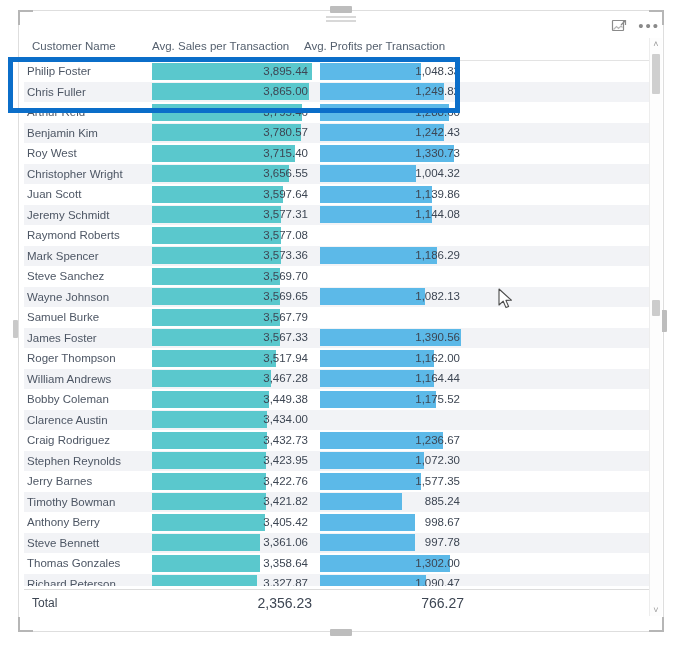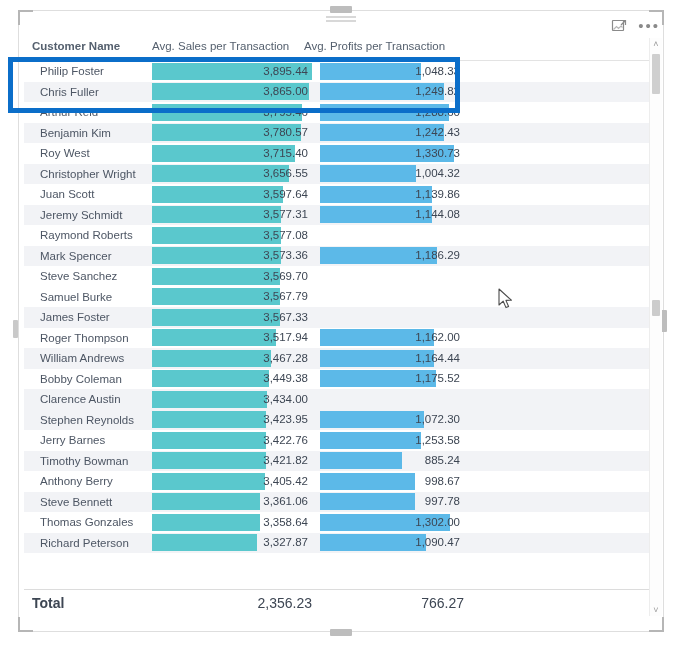--- a/index.html
+++ b/index.html
@@ -140,21 +140,21 @@
     height: 22px;
     border-bottom: 1px solid #e3e3e3;
   }
   .th {
     position: absolute;
     top: 2px;
     font-size: 11.5px;
     color: #55606e;
     white-space: nowrap;
   }
-  .th-name   { left: 8px; font-weight: bold; }
+  .th-name   { left: 8px; }
   .th-sales  { left: 128px; width: 160px; }
   .th-profit { left: 280px; width: 160px; }
 
   .sort-caret {
     position: absolute;
     left: 323px;
     top: 19px;
     width: 0; height: 0;
     border-left: 4px solid transparent;
     border-right: 4px solid transparent;
@@ -170,21 +170,21 @@
   .row {
     position: relative;
     height: 20.5px;
     display: flex;
     align-items: center;
   }
   .row.alt { background: #f2f3f6; }
 
   .cell-name {
     position: absolute;
-    left: 16px;
+    left: 3px;
     font-size: 11.5px;
     color: #4d5664;
     white-space: nowrap;
   }
 
   .bar-cell {
     position: absolute;
     height: 17px;
     top: 1.5px;
   }
@@ -218,22 +218,22 @@
     right: 0;
     bottom: 0;
     height: 26px;
     border-top: 1px solid #dcdcdc;
     display: flex;
     align-items: center;
   }
   .total-label {
     position: absolute;
     left: 8px;
-    font-size: 14px;
-    font-weight: bold;
+    font-size: 12px;
+    font-weight: normal;
     color: #3d4653;
   }
   .total-val {
     position: absolute;
     font-size: 14px;
     color: #3d4653;
     text-align: right;
   }
   .total-val.sales  { left: 128px; width: 160px; }
   .total-val.profit { left: 296px; width: 144px; }
@@ -470,33 +470,48 @@
               <div class="bar-value">1,186.29</div>
             </div>
           </div>
           <div class="row">
             <div class="cell-name">Steve Sanchez</div>
             <div class="bar-cell sales">
               <div class="bar-fill teal" style="width: 80.3%;"></div>
               <div class="bar-value">3,569.70</div>
             </div>
           </div>
+          <div class="row alt">
+            <div class="cell-name">Wayne Johnson</div>
+            <div class="bar-cell sales">
+              <div class="bar-fill teal" style="width: 80.3%;"></div>
+              <div class="bar-value">3,569.65</div>
+            </div>
+            <div class="bar-cell profit">
+              <div class="bar-fill blue" style="width: 72.8%;"></div>
+              <div class="bar-value">1,082.13</div>
+            </div>
+          </div>
           <div class="row">
             <div class="cell-name">Samuel Burke</div>
             <div class="bar-cell sales">
               <div class="bar-fill teal" style="width: 80.2%;"></div>
               <div class="bar-value">3,567.79</div>
             </div>
           </div>
           <div class="row alt">
             <div class="cell-name">James Foster</div>
             <div class="bar-cell sales">
               <div class="bar-fill teal" style="width: 80.2%;"></div>
               <div class="bar-value">3,567.33</div>
             </div>
+            <div class="bar-cell profit">
+              <div class="bar-fill blue" style="width: 97.8%;"></div>
+              <div class="bar-value">1,390.56</div>
+            </div>
           </div>
           <div class="row">
             <div class="cell-name">Roger Thompson</div>
             <div class="bar-cell sales">
               <div class="bar-fill teal" style="width: 77.2%;"></div>
               <div class="bar-value">3,517.94</div>
             </div>
             <div class="bar-cell profit">
               <div class="bar-fill blue" style="width: 79.3%;"></div>
               <div class="bar-value">1,162.00</div>
@@ -524,40 +539,51 @@
               <div class="bar-value">1,175.52</div>
             </div>
           </div>
           <div class="row alt">
             <div class="cell-name">Clarence Austin</div>
             <div class="bar-cell sales">
               <div class="bar-fill teal" style="width: 72.1%;"></div>
               <div class="bar-value">3,434.00</div>
             </div>
           </div>
+          <div class="row">
+            <div class="cell-name">Craig Rodriguez</div>
+            <div class="bar-cell sales">
+              <div class="bar-fill teal" style="width: 72.1%;"></div>
+              <div class="bar-value">3,432.73</div>
+            </div>
+            <div class="bar-cell profit">
+              <div class="bar-fill blue" style="width: 85.3%;"></div>
+              <div class="bar-value">1,236.67</div>
+            </div>
+          </div>
           <div class="row alt">
             <div class="cell-name">Stephen Reynolds</div>
             <div class="bar-cell sales">
               <div class="bar-fill teal" style="width: 71.5%;"></div>
               <div class="bar-value">3,423.95</div>
             </div>
             <div class="bar-cell profit">
               <div class="bar-fill blue" style="width: 72%;"></div>
               <div class="bar-value">1,072.30</div>
             </div>
           </div>
           <div class="row">
             <div class="cell-name">Jerry Barnes</div>
             <div class="bar-cell sales">
               <div class="bar-fill teal" style="width: 71.5%;"></div>
               <div class="bar-value">3,422.76</div>
             </div>
             <div class="bar-cell profit">
               <div class="bar-fill blue" style="width: 69.9%;"></div>
-              <div class="bar-value">1,253.58</div>
+              <div class="bar-value">1,577.35</div>
             </div>
           </div>
           <div class="row alt">
             <div class="cell-name">Timothy Bowman</div>
             <div class="bar-cell sales">
               <div class="bar-fill teal" style="width: 71.4%;"></div>
               <div class="bar-value">3,421.82</div>
             </div>
             <div class="bar-cell profit">
               <div class="bar-fill blue" style="width: 56.9%;"></div>

